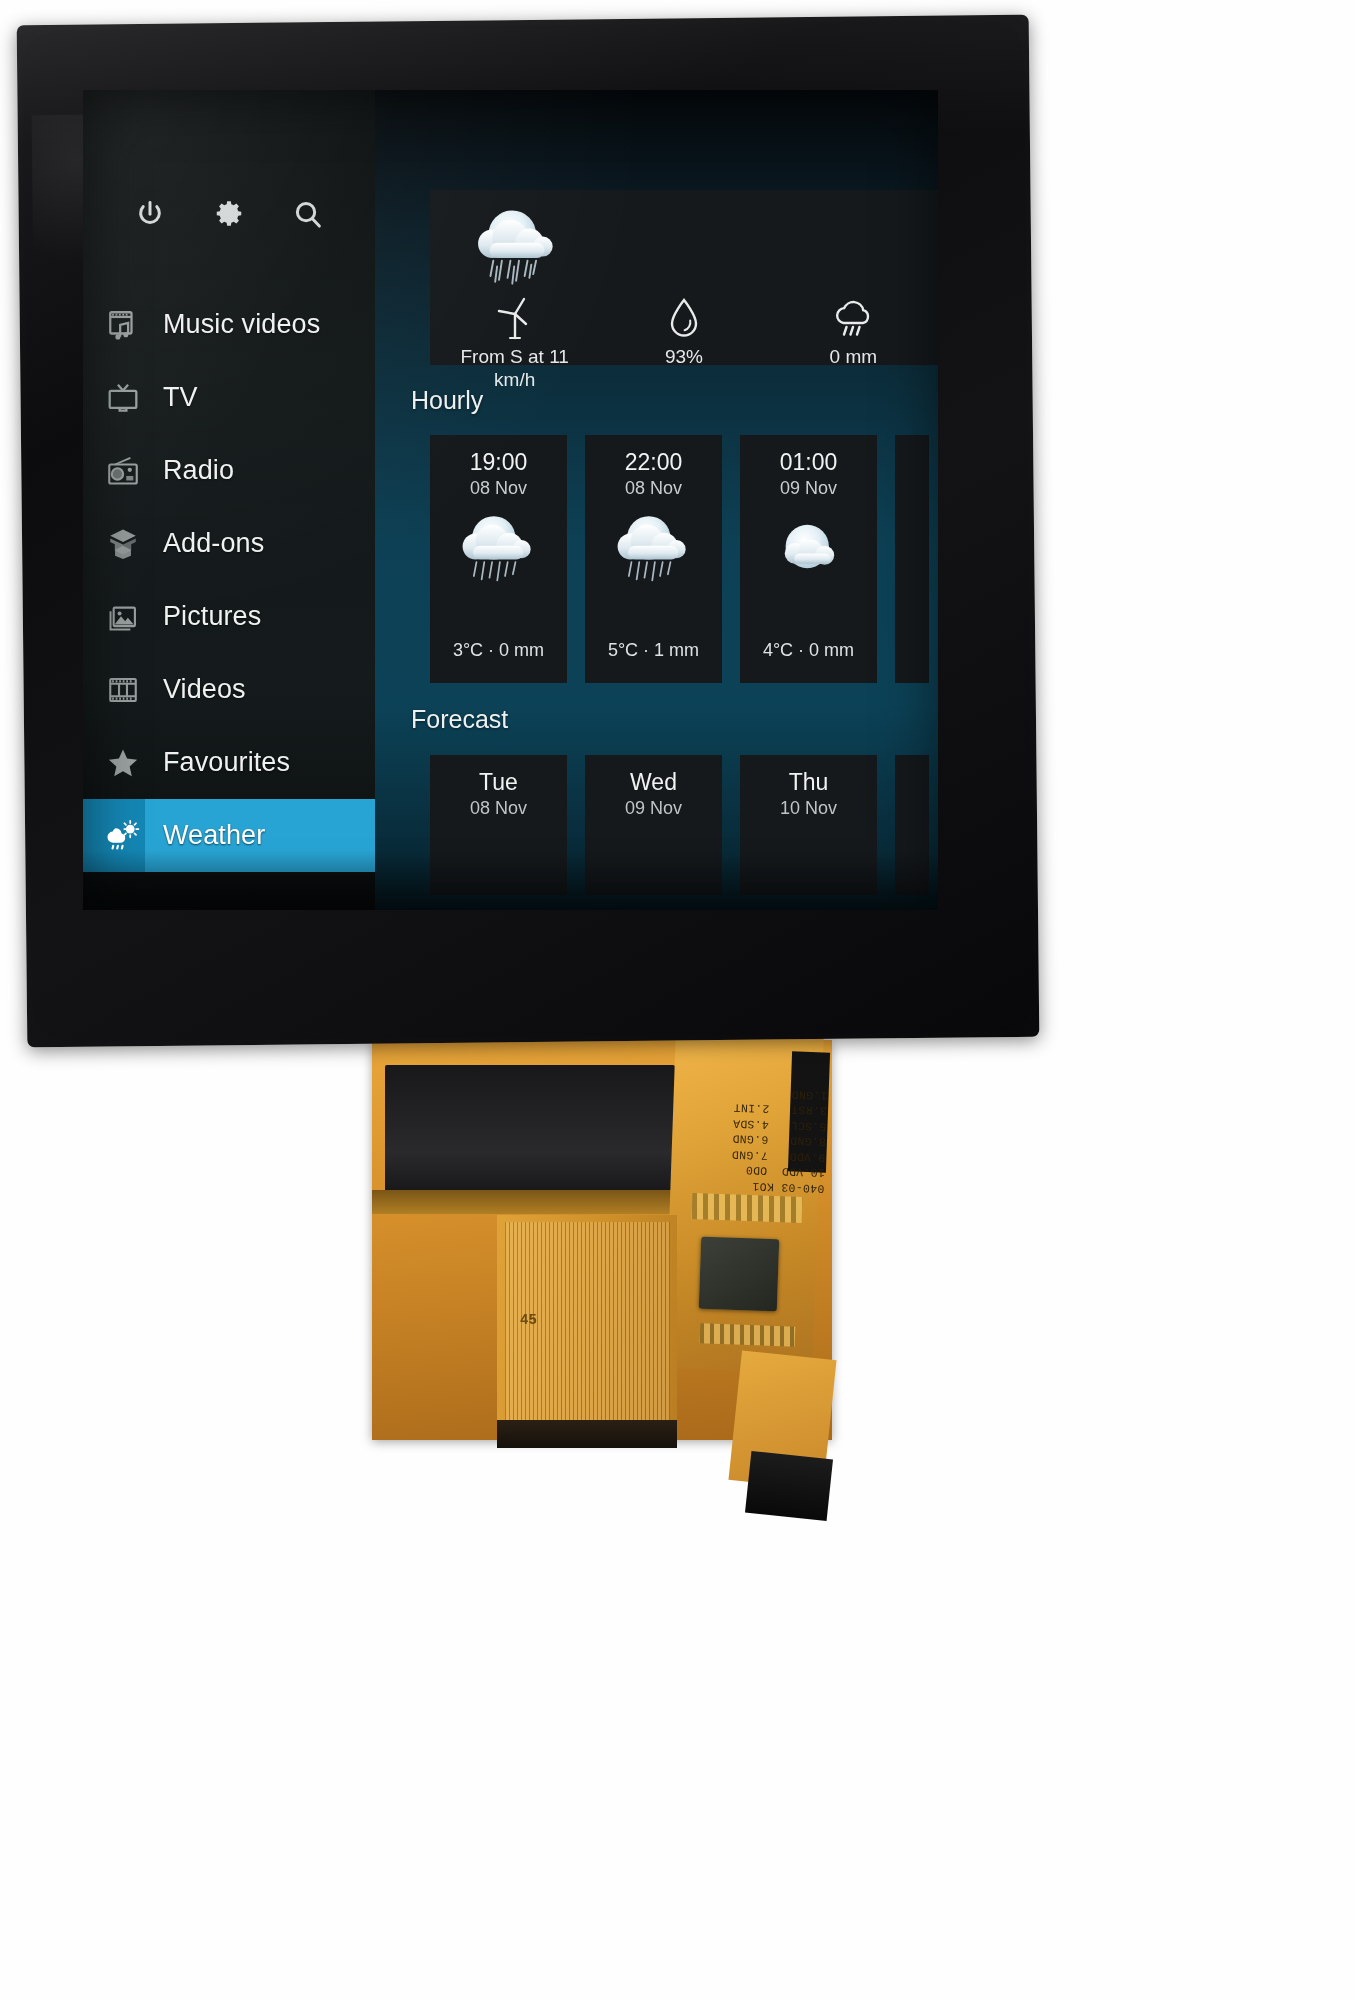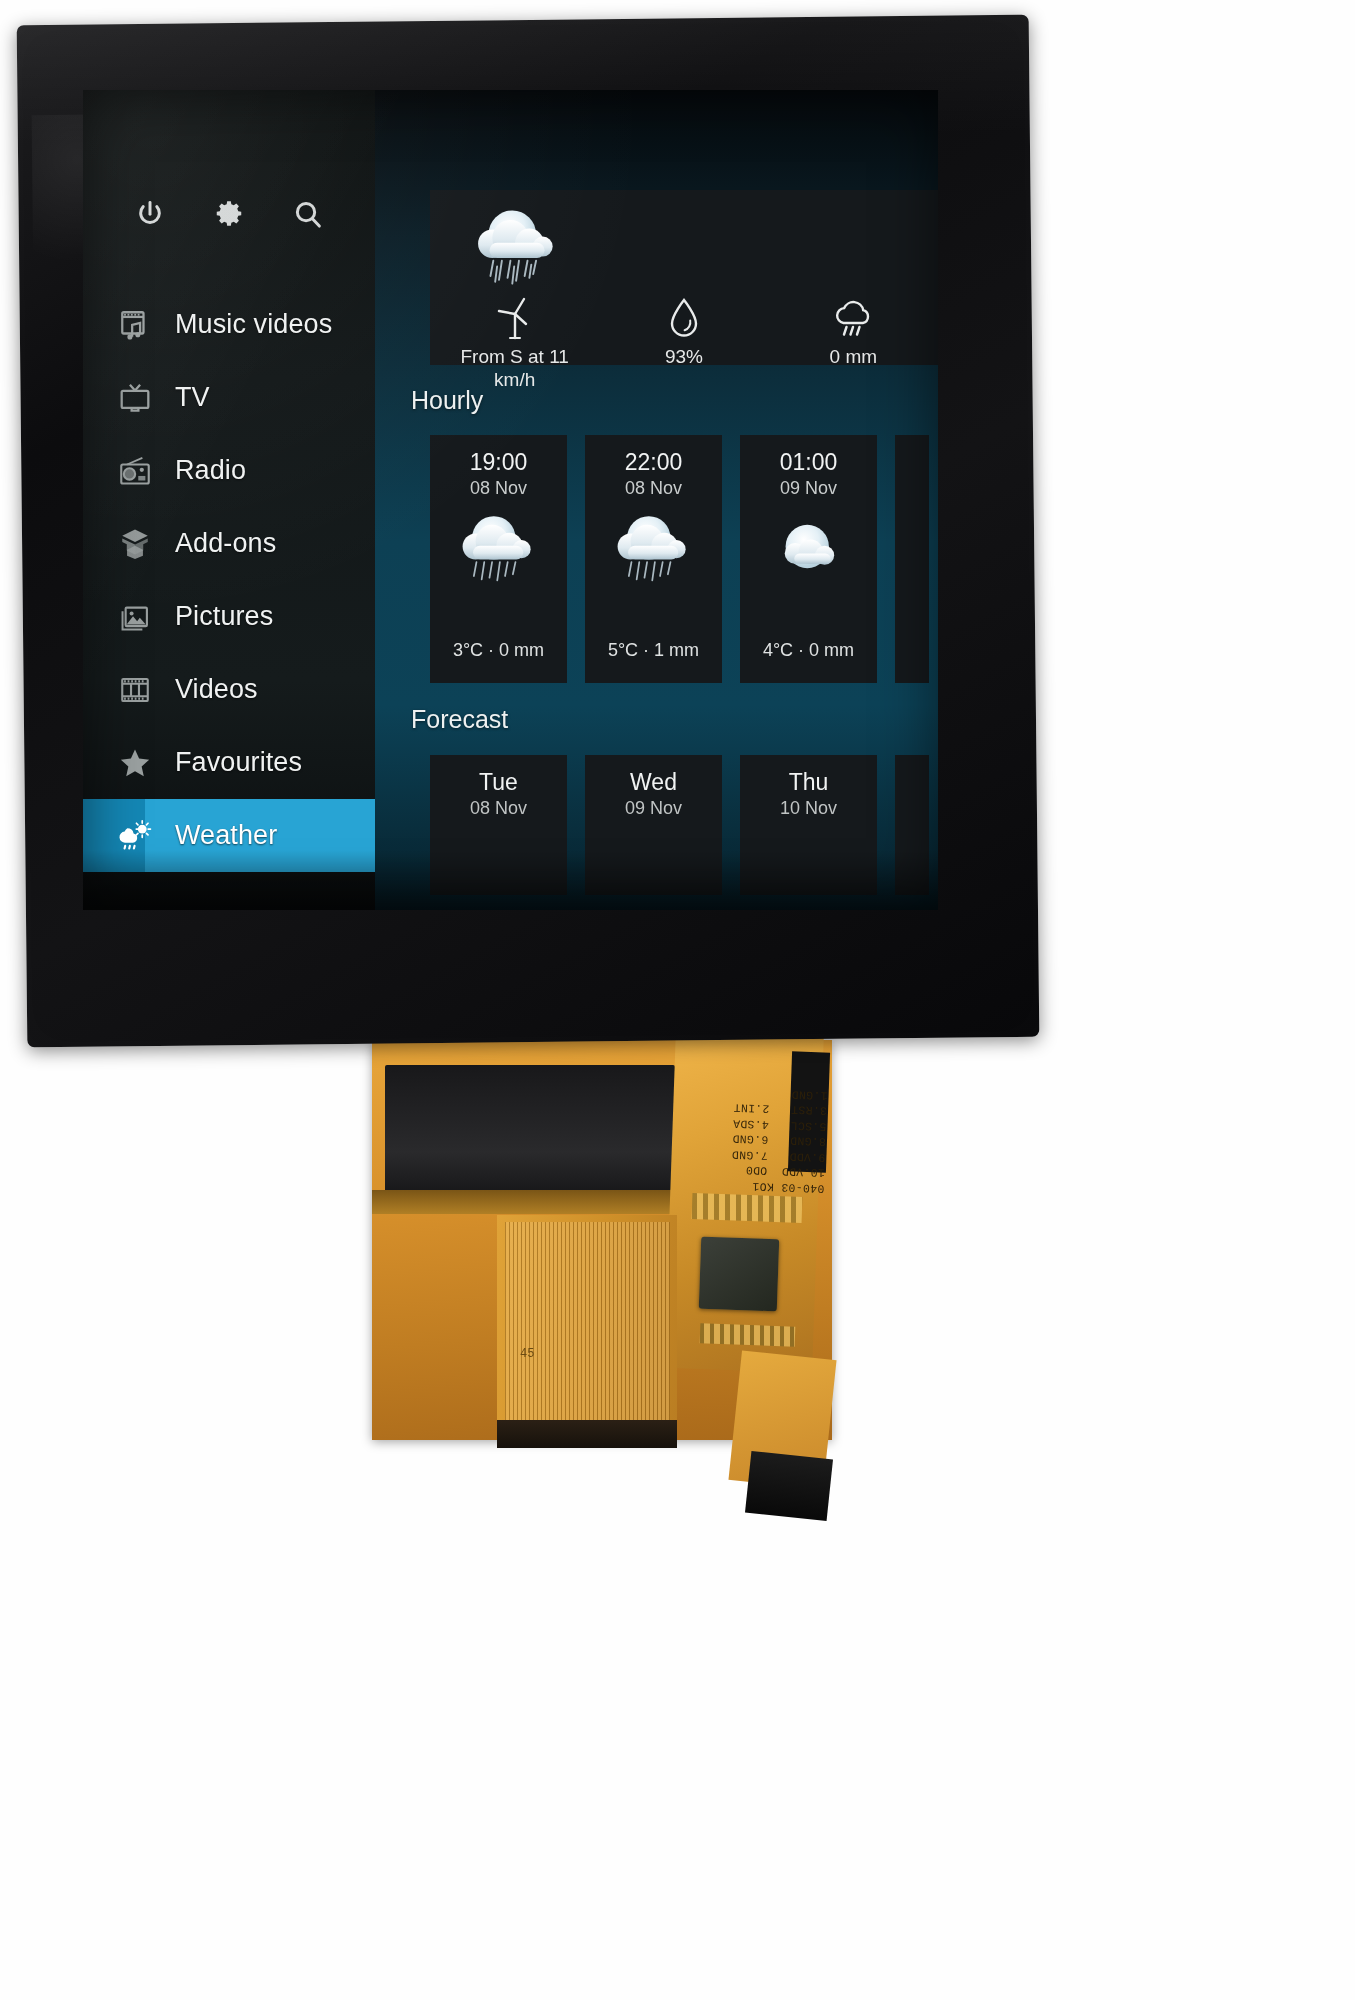--- a/index.html
+++ b/index.html
@@ -97,22 +97,22 @@
   .fpc-label {
     position: absolute; left: 686px; top: 1082px;
     width: 140px; height: 112px;
     transform: rotate(182deg);
     font-family: "Liberation Mono", monospace;
     font-size: 11.5px; color: #2e2008; letter-spacing: .3px;
     line-height: 15.5px; text-align: left; white-space: pre;
     opacity: .95;
   }
   .fpc-num {
-    position: absolute; left: 520px; top: 1347px;
-    color: #6b4a12; font-size: 12px; font-family: "Liberation Mono", monospace;
+    position: absolute; left: 520px; top: 1312px;
+    color: #6b4a12; font-size: 14px; font-family: "Liberation Mono", monospace; font-weight: bold;
   }
 
   
   .bezel {
     position: absolute; left: 22px; top: 20px;
     width: 1012px; height: 1022px;
     background: linear-gradient(152deg,#1d1d1f 0%, #0c0c0e 28%, #131315 60%, #08080a 100%);
     border-radius: 7px;
     box-shadow: 0 4px 18px rgba(0,0,0,.45), inset 0 0 40px rgba(255,255,255,.02);
     transform: rotate(-0.6deg);
@@ -151,21 +151,21 @@
   .sb-toolbar {
     position: absolute; top: 108px; left: 0; width: 292px;
     display: flex; justify-content: space-around; align-items: center;
     padding: 0 28px;
   }
   .sb-ico { width: 34px; height: 34px; color:#d3d6d6; display:flex; align-items:center; justify-content:center; }
   .sb-ico svg { width: 100%; height: 100%; display:block; }
 
   .sb-list { position:absolute; top: 198px; left: 0; width: 292px; }
   .sb-item {
-    height: 73px; display: flex; align-items: center; padding-left: 28px;
+    height: 73px; display: flex; align-items: center; padding-left: 16px;
     position: relative;
   }
   .sb-item .ic {
     width: 48px; height: 44px; flex: 0 0 48px; color: #9aa0a0;
     display:flex; align-items:center; justify-content:center; margin-right: 16px;
   }
   .sb-item .ic svg { width: 34px; height: 34px; display:block; }
   .sb-item .lbl {
     font-size: 27px; color: #f0f2f2; font-weight: 400; letter-spacing: .1px;
     text-shadow: 0 1px 2px rgba(0,0,0,.6);

